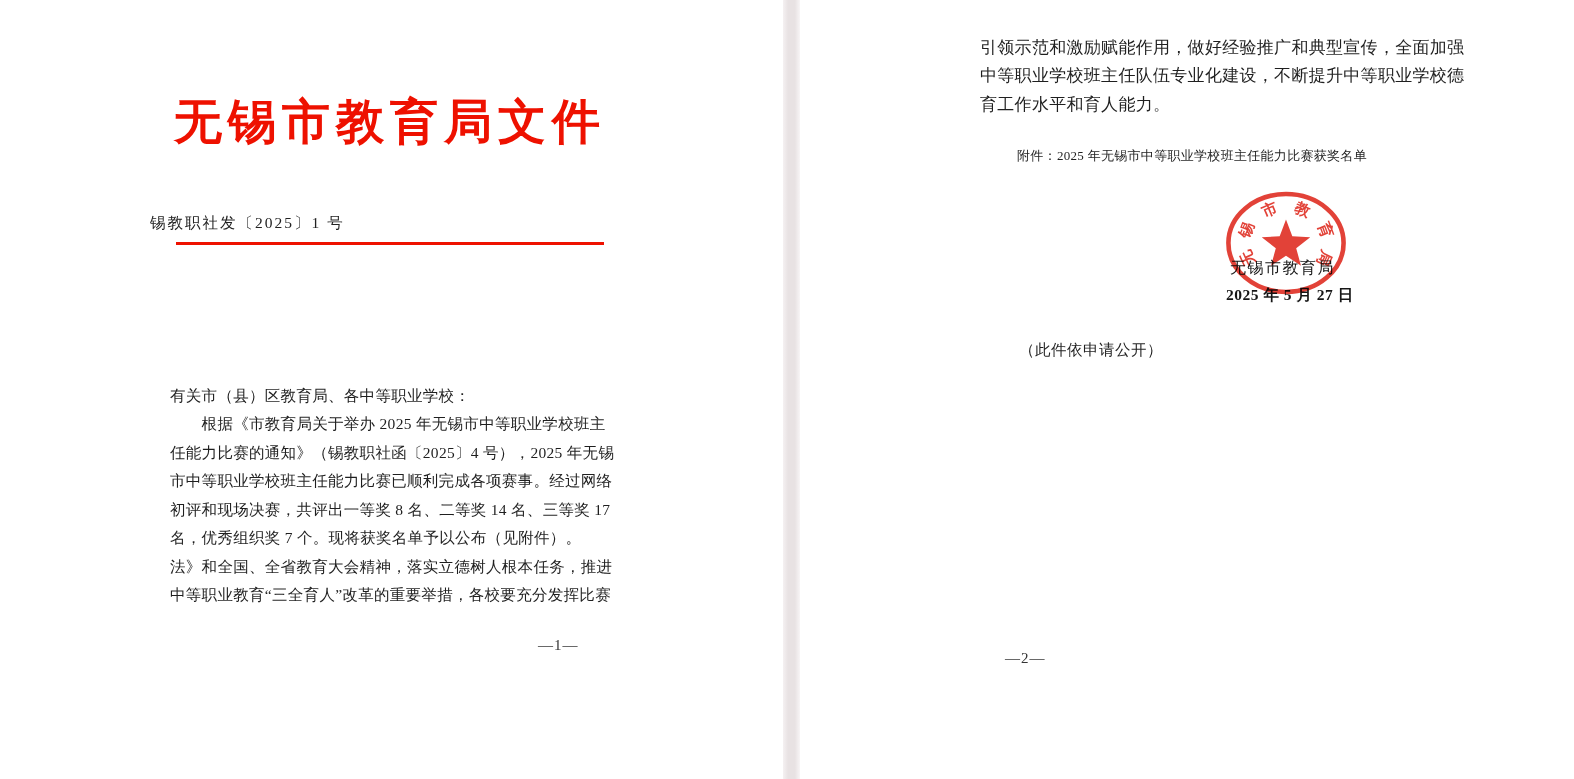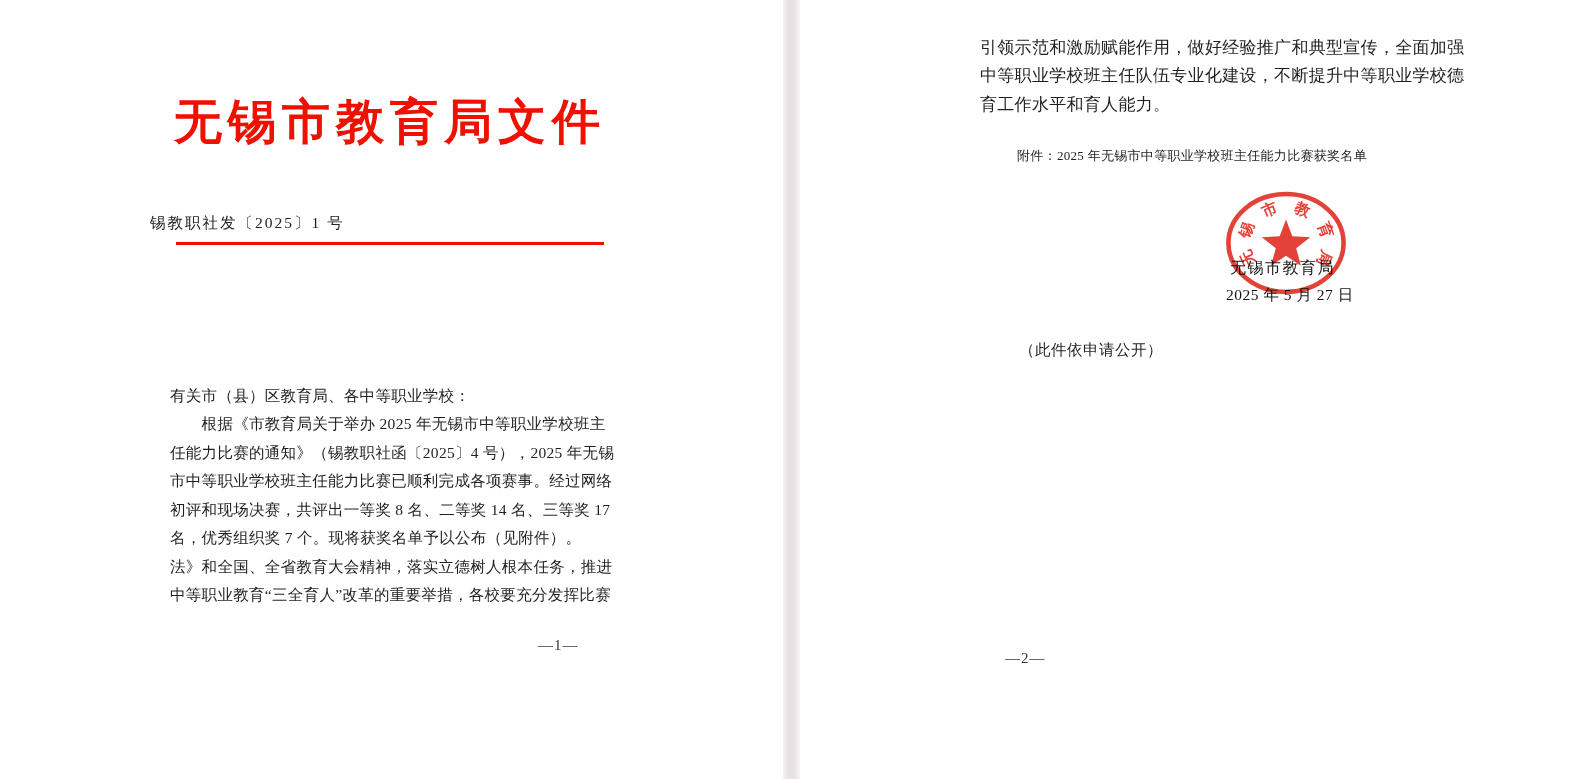--- a/index.html
+++ b/index.html
@@ -45,21 +45,21 @@
   .pn1 { left:538px; top:637px; }
   .pn2 { left:205px; top:650px; }
 
   
   .body-block-2 {
     position:absolute; left:180px; top:34px; width:434px;
     font-size:17px; line-height:28.4px; letter-spacing:0.3px;
   }
   .attachment { position:absolute; left:217px; top:147px; font-size:13px; white-space:nowrap; letter-spacing:0.3px; }
   .issuer { position:absolute; left:430px; top:258px; font-size:16px; letter-spacing:1.5px; color:#161616; white-space:nowrap; }
-  .issue-date { position:absolute; left:426px; top:285px; font-size:15.5px; letter-spacing:0.5px; color:#161616; white-space:nowrap; }
+  .issue-date { position:absolute; left:426px; top:285px; font-size:15.5px; letter-spacing:0.5px; color:#161616; white-space:nowrap;font-weight:bold; }
   .disclosure { position:absolute; left:219px; top:340px; font-size:15.5px; letter-spacing:0.5px; }
   .seal {
     position:absolute; left:424px; top:190px; width:124px; height:106px;
     mix-blend-mode:multiply; opacity:0.93;
   }
   .seal svg { width:100%; height:100%; }
   .seal-ring { fill:none; stroke:var(--seal-red,#e23a2e); stroke-width:4.5; }
   .seal-star { fill:var(--seal-red,#e23a2e); }
   .seal-char {
     font-family:"Liberation Serif","DejaVu Serif",serif;

